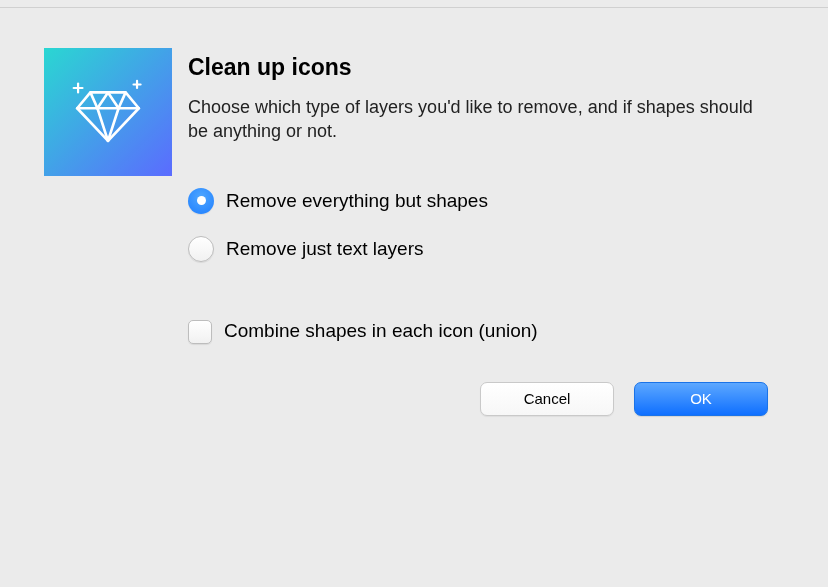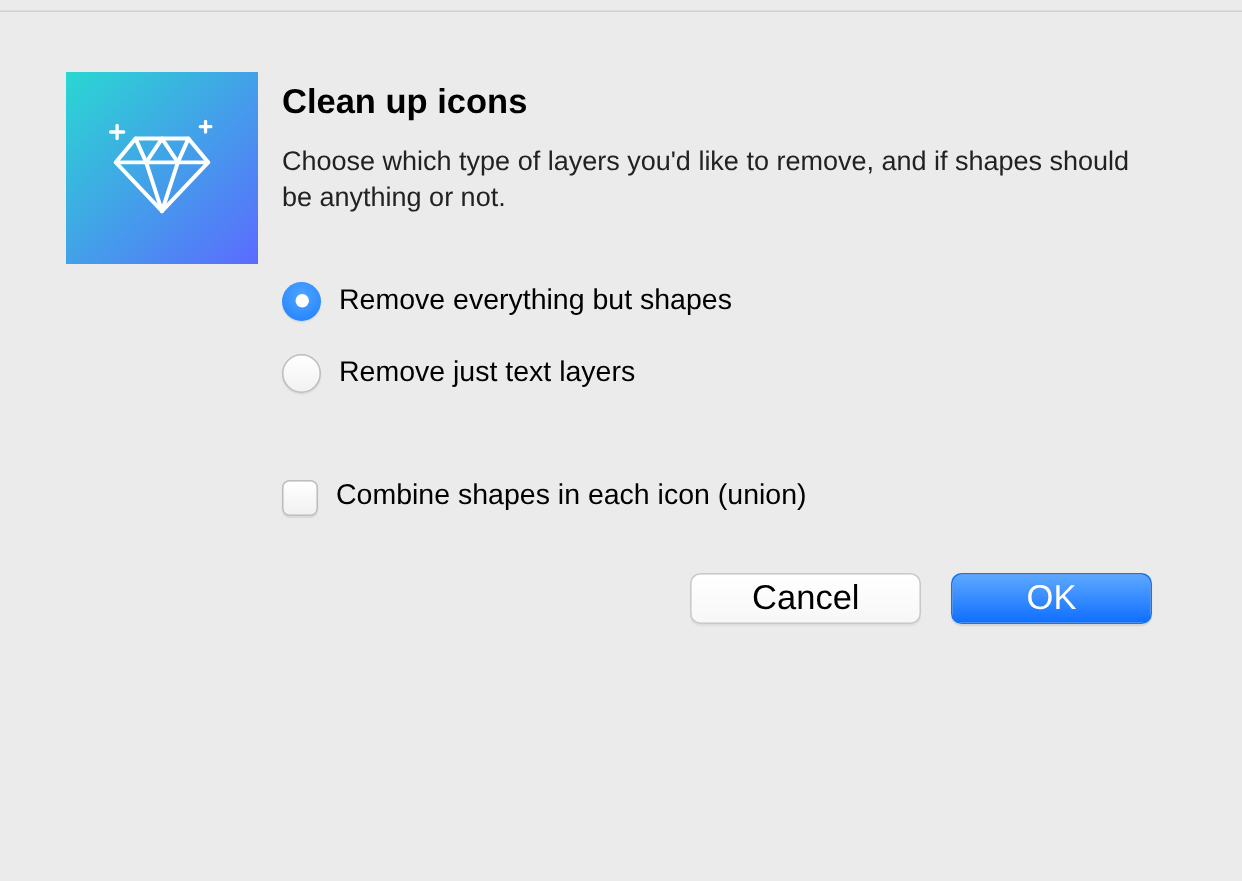--- a/index.html
+++ b/index.html
@@ -71,21 +71,21 @@
       box-shadow: 0 1px 1px rgba(0,0,0,0.08);
       flex-shrink: 0;
     }
     .checkbox-label { font-size: 19px; color: #000; }
     .button-row {
       display: flex; justify-content: flex-end; gap: 20px;
       margin-top: 38px;
     }
     .btn {
       height: 34px; min-width: 134px; padding: 0 40px;
-      border-radius: 7px; font-size: 23px;
+      border-radius: 7px; font-size: 15px;
       cursor: pointer;
       display: flex; align-items: center; justify-content: center;
     }
     .btn-secondary {
       background: linear-gradient(#ffffff,#f7f7f7);
       border: 1px solid #c9c9c9;
       color: #000;
       box-shadow: 0 1px 1px rgba(0,0,0,0.06);
     }
     .btn-primary {

